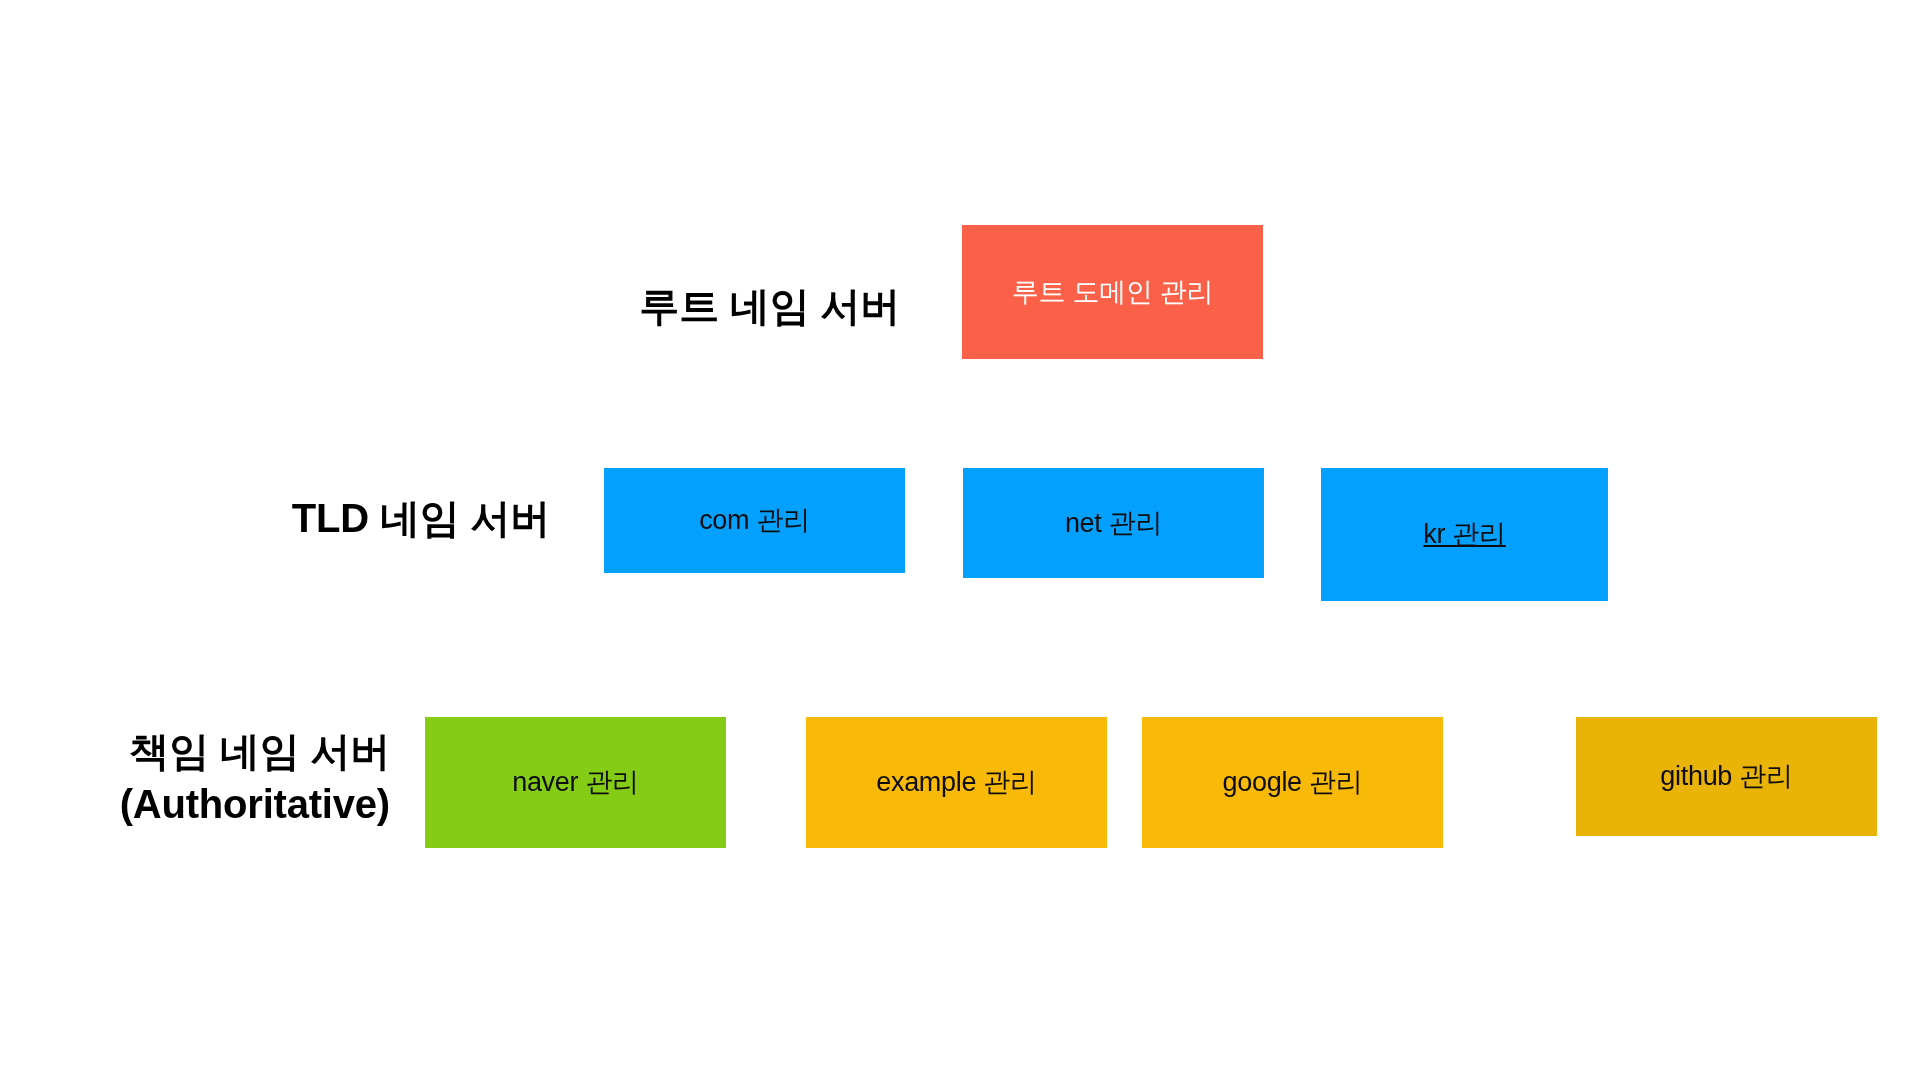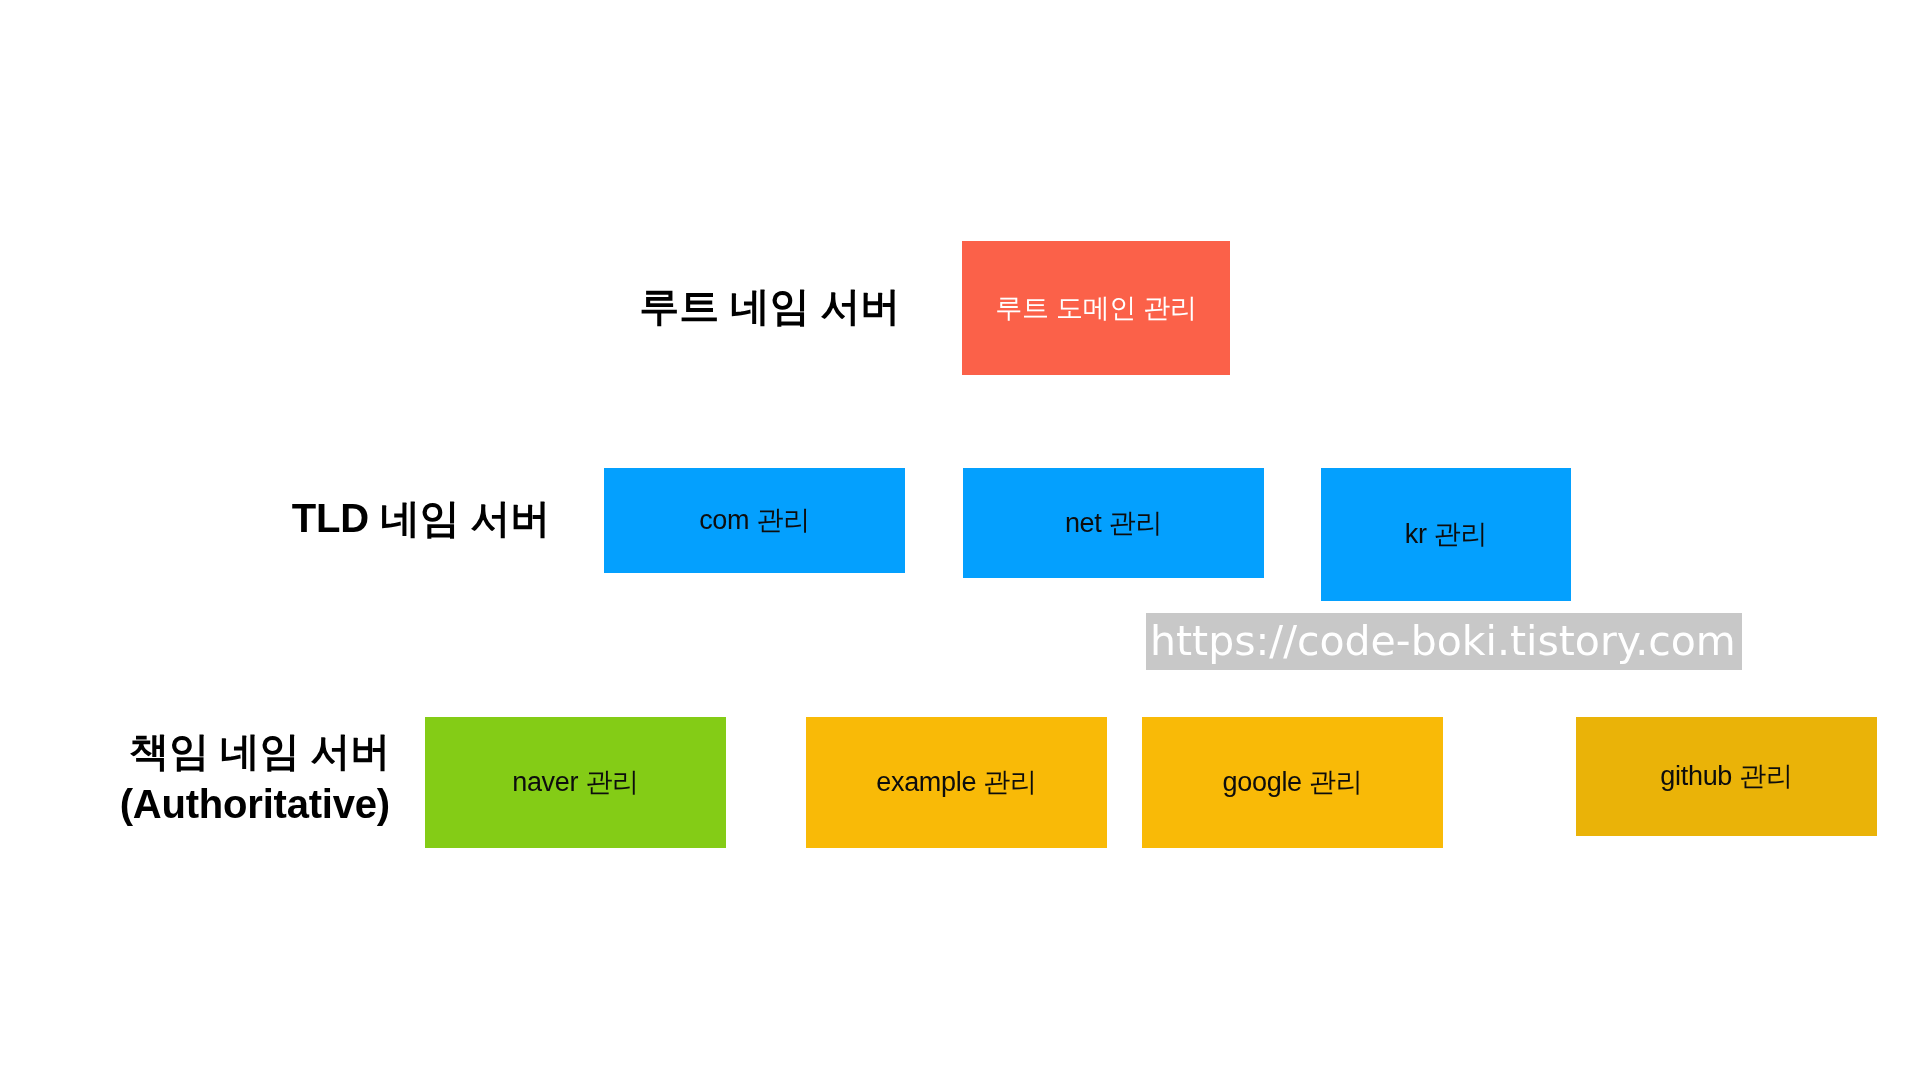--- a/index.html
+++ b/index.html
@@ -63,35 +63,35 @@
     font-family: "DejaVu Sans", "Liberation Sans", sans-serif;
   }
 </style>
 </head>
 <body>
 
 <div id="canvas">
 
   <div class="tier-label" style="left:570px; top:280px; width:330px;">루트 네임 서버</div>
 
-  <div class="node-box node-root" style="left:962px; top:241px; width:268px; height:134px; background:#fb6149;">
+  <div class="node-box node-root" style="left:962px; top:225px; width:301px; height:134px; background:#fb6149;">
     <span>루트 도메인 관리</span>
   </div>
 
   <div class="tier-label" style="left:280px; top:492px; width:270px;">TLD 네임 서버</div>
 
   <div class="node-box node-tld" style="left:604px; top:468px; width:301px; height:105px; background:#04a0fe;">
     <span>com 관리</span>
   </div>
 
   <div class="node-box node-tld" style="left:963px; top:468px; width:301px; height:110px; background:#04a0fe;">
     <span>net 관리</span>
   </div>
 
-  <div class="node-box node-tld" style="left:1321px; top:468px; width:250px; height:133px; background:#04a0fe;">
+  <div class="node-box node-tld" style="left:1321px; top:468px; width:287px; height:133px; background:#04a0fe;text-decoration:underline;">
     <span>kr 관리</span>
   </div>
 
   <div class="tier-label" style="left:110px; top:725px; width:280px;">책임 네임 서버
 (Authoritative)</div>
 
   <div class="node-box node-auth" style="left:425px; top:717px; width:301px; height:131px; background:#84cc16;">
     <span>naver 관리</span>
   </div>
 
@@ -100,15 +100,14 @@
   </div>
 
   <div class="node-box node-auth" style="left:1142px; top:717px; width:301px; height:131px; background:#f9ba07;">
     <span>google 관리</span>
   </div>
 
   <div class="node-box node-auth" style="left:1576px; top:717px; width:301px; height:119px; background:#eab308;">
     <span>github 관리</span>
   </div>
 
-  <div class="watermark" style="left:1146px; top:613px; width:596px; height:57px;">https://code-boki.tistory.com</div>
 
 </div>
 
 </body></html>

